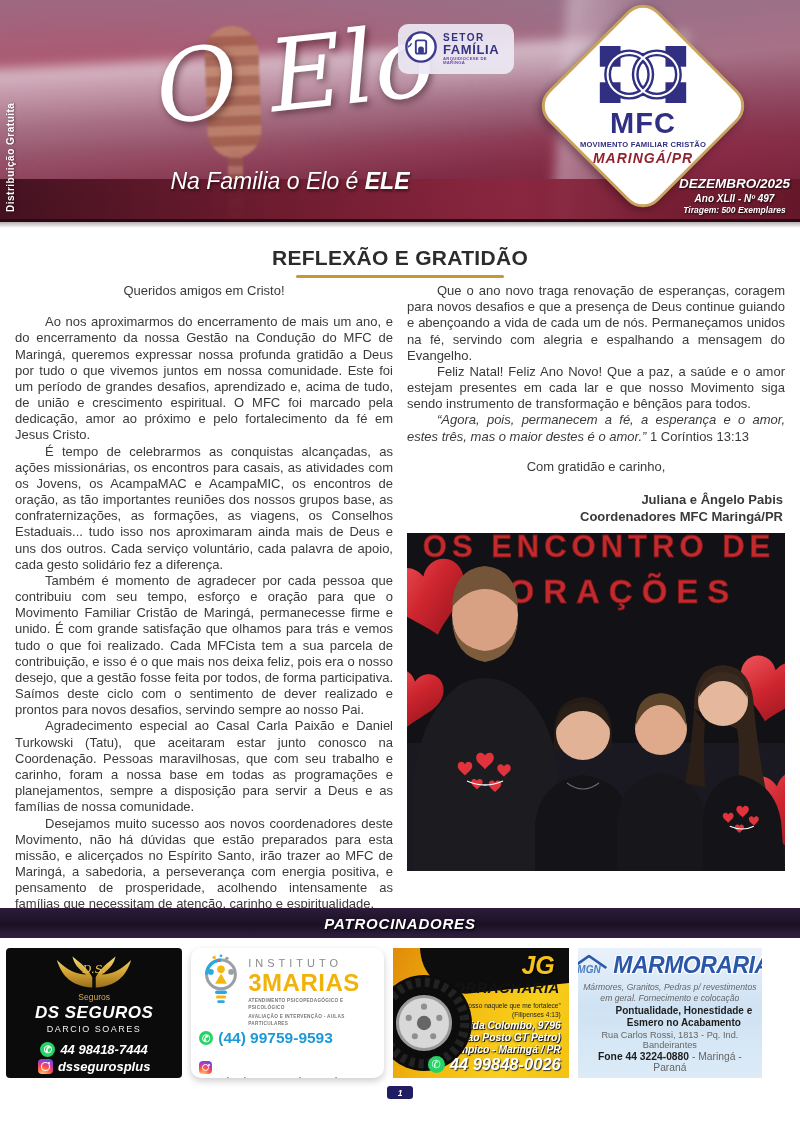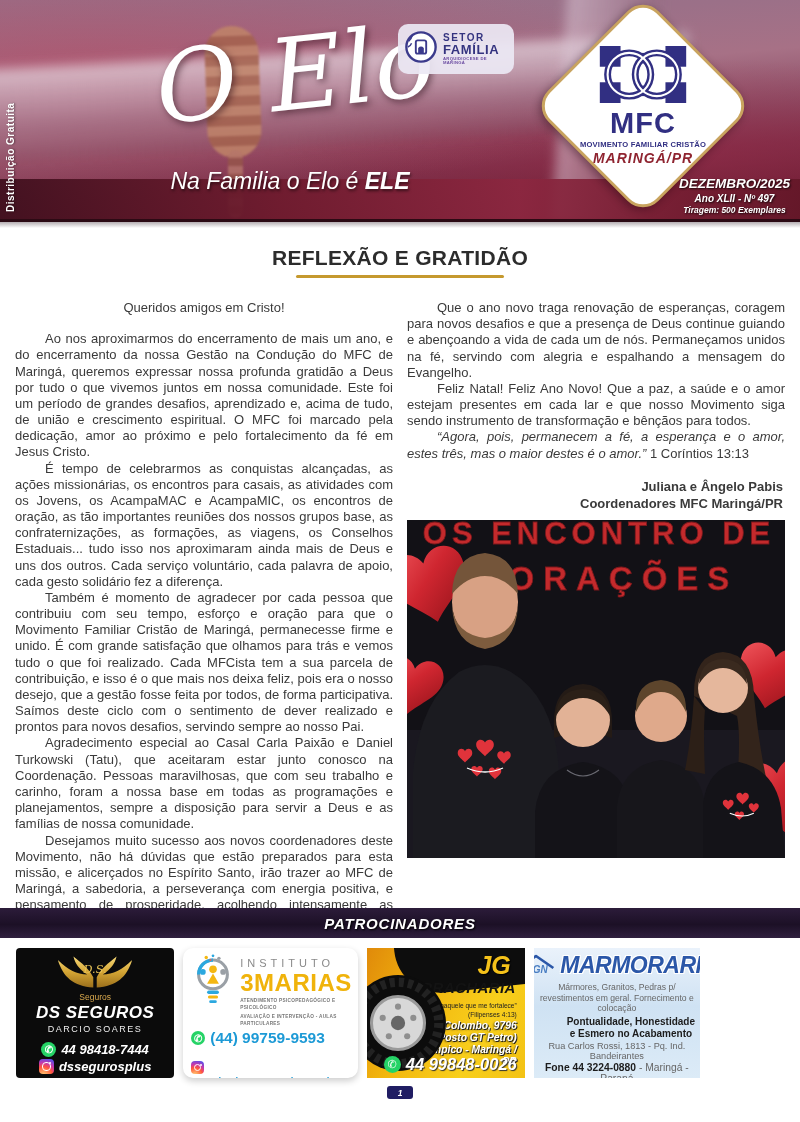--- a/index.html
+++ b/index.html
@@ -60,40 +60,40 @@
   .ed-date{font-size:13.5px;font-weight:800;}
   .ed-issue{font-size:10px;font-weight:700;}
   .ed-circ{font-size:8.5px;font-weight:700;}
 
   
   .title{position:absolute;top:246px;left:0;width:100%;text-align:center;
     font-size:21px;font-weight:700;color:#2c2c2c;letter-spacing:.3px;}
   .title-underline{position:absolute;top:275px;left:50%;transform:translateX(-50%);
     width:208px;height:3px;background:#c5992e;border-radius:2px;}
 
-  .columns{position:absolute;top:300px;left:15px;width:770px;display:flex;gap:14px;}
+  .columns{position:absolute;top:283px;left:15px;width:770px;display:flex;gap:14px;}
   .col{width:378px;font-size:13px;line-height:1.245;color:#3a3a3a;text-align:justify;}
   .col p{margin:0;text-indent:30px;}
   .salutation{text-align:center;text-indent:0 !important;margin-bottom:15px !important;}
   .quote{font-style:italic;}
   .quote .ref{font-style:normal;}
   .closing{text-align:center;text-indent:0 !important;margin-top:14px !important;}
   .signature{margin-top:17px;text-align:right;font-weight:700;line-height:1.3;padding-right:2px;}
 
   .photo{width:378px;height:436px;margin-top:7px;}
   .photo svg{display:block;}
 
   
   .sponsor-band{position:absolute;top:908px;left:0;width:800px;height:30px;
     background:linear-gradient(180deg,#2c1c3a 0%,#1c1026 55%,#30203f 100%);
     display:flex;align-items:center;justify-content:center;}
   .sponsor-band span{color:#fff;font-style:italic;font-weight:800;font-size:15px;
     letter-spacing:.8px;text-shadow:1px 1px 2px #000;}
 
-  .ads{position:absolute;top:948px;left:16px;width:684px;height:130px;display:flex;gap:9px;}
+  .ads{position:absolute;top:948px;left:6px;width:756px;height:130px;display:flex;gap:9px;}
   .ad{flex:1;height:130px;position:relative;overflow:hidden;box-sizing:border-box;}
 
   
   .ad-ds{background:#0b0b0b;border-radius:4px;color:#fff;display:flex;flex-direction:column;
     align-items:center;padding-top:5px;}
   .ds-caption{font-size:8.5px;color:#d9a94e;margin-top:-3px;}
   .ds-name{font-size:17px;font-weight:800;font-style:italic;letter-spacing:.5px;margin-top:1px;}
   .ds-owner{font-size:9px;letter-spacing:1.5px;color:#eee;margin:1px 0 6px;}
   .contact-row{display:flex;align-items:center;gap:5px;font-size:13px;font-weight:800;font-style:italic;margin-top:2px;}
   .wa{display:inline-flex;align-items:center;justify-content:center;background:#25d366;color:#fff;
@@ -135,21 +135,21 @@
   .jg-phone .wa{width:17px;height:17px;font-size:11px;}
 
   
   .ad-mgn{background:linear-gradient(180deg,#eaf2fb 0%,#cfe2f3 45%,#dcebf7 100%);
     text-align:center;padding:4px 4px;}
   .mgn-head{display:flex;align-items:center;justify-content:center;gap:4px;}
   .mgn-main{font-size:23px;font-weight:800;font-style:italic;color:#2b57a8;letter-spacing:-.5px;
     text-shadow:1px 1px 0 #fff,-1px -1px 0 #fff,1px -1px 0 #fff,-1px 1px 0 #fff;}
   .mgn-sub{display:inline-block;font-size:16px;font-weight:800;color:#1e57a8;letter-spacing:.2px;
     border-bottom:2px solid #1e57a8;padding-bottom:1px;margin-top:1px;}
-  .mgn-desc1{font-size:8.6px;color:#666;line-height:1.25;margin-top:3px;}
+  .mgn-desc1{font-size:8.6px;color:#666;line-height:1.25;margin-top:3px;font-style:italic;}
   .mgn-desc2{font-size:10px;color:#1c1c1c;font-weight:800;line-height:1.15;margin-top:2px;margin-left:28px;}
   .mgn-addr{font-size:9.2px;color:#666;margin-top:2px;}
   .mgn-phone{font-size:10.3px;color:#666;margin-top:1px;}
   .mgn-phone b{color:#1c1c1c;}
 
   .page-badge{position:absolute;top:1086px;left:50%;transform:translateX(-50%);
     width:26px;height:13px;background:#201d63;border-radius:3px;color:#fff;
     font-size:8.5px;font-weight:800;font-style:italic;display:flex;align-items:center;justify-content:center;}
 </style>
 </head>
@@ -229,20 +229,21 @@
       <p>É tempo de celebrarmos as conquistas alcançadas, as ações missionárias, os encontros para casais, as atividades com os Jovens, os AcampaMAC e AcampaMIC, os encontros de oração, as tão importantes reuniões dos nossos grupos base, as confraternizações, as formações, as viagens, os Conselhos Estaduais... tudo isso nos aproximaram ainda mais de Deus e uns dos outros. Cada serviço voluntário, cada palavra de apoio, cada gesto solidário fez a diferença.</p>
       <p>Também é momento de agradecer por cada pessoa que contribuiu com seu tempo, esforço e oração para que o Movimento Familiar Cristão de Maringá, permanecesse firme e unido. É com grande satisfação que olhamos para trás e vemos tudo o que foi realizado. Cada MFCista tem a sua parcela de contribuição, e isso é o que mais nos deixa feliz, pois era o nosso desejo, que a gestão fosse feita por todos, de forma participativa. Saímos deste ciclo com o sentimento de dever realizado e prontos para novos desafios, servindo sempre ao nosso Pai.</p>
       <p>Agradecimento especial ao Casal Carla Paixão e Daniel Turkowski (Tatu), que aceitaram estar junto conosco na Coordenação. Pessoas maravilhosas, que com seu trabalho e carinho, foram a nossa base em todas as programações e planejamentos, sempre a disposição para servir a Deus e as famílias de nossa comunidade.</p>
       <p>Desejamos muito sucesso aos novos coordenadores deste Movimento, não há dúvidas que estão preparados para esta missão, e alicerçados no Espírito Santo, irão trazer ao MFC de Maringá, a sabedoria, a perseverança com energia positiva, e pensamento de prosperidade, acolhendo intensamente as famílias que necessitam de atenção, carinho e espiritualidade.</p>
     </div>
 
     <div class="col">
       <p>Que o ano novo traga renovação de esperanças, coragem para novos desafios e que a presença de Deus continue guiando e abençoando a vida de cada um de nós. Permaneçamos unidos na fé, servindo com alegria e espalhando a mensagem do Evangelho.</p>
       <p>Feliz Natal! Feliz Ano Novo! Que a paz, a saúde e o amor estejam presentes em cada lar e que nosso Movimento siga sendo instrumento de transformação e bênçãos para todos.</p>
       <p class="quote"><span>“Agora, pois, permanecem a fé, a esperança e o amor, estes três, mas o maior destes é o amor.”</span><span class="ref"> 1 Coríntios 13:13</span></p>
+      <p class="closing">Com gratidão e carinho,</p>
       <div class="signature">
         <div>Juliana e Ângelo Pabis</div>
         <div>Coordenadores MFC Maringá/PR</div>
       </div>
 
       <div class="photo">
         <svg viewBox="0 0 378 338" width="378" height="338" preserveAspectRatio="none">
           <defs>
             <linearGradient id="heartG" x1="0" y1="0" x2="1" y2="1">
               <stop offset="0" stop-color="#f0565c"></stop>

